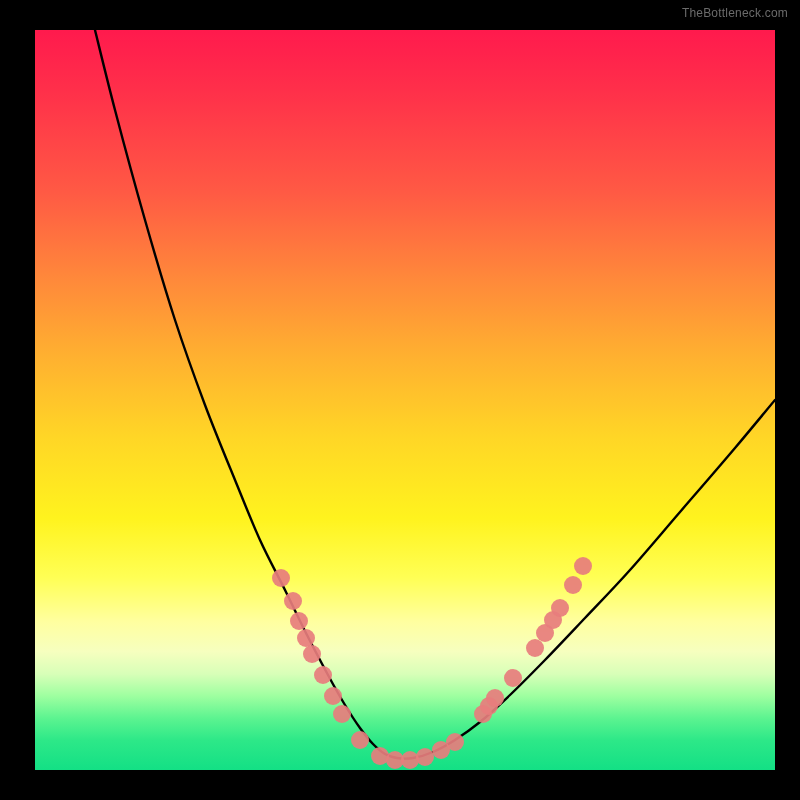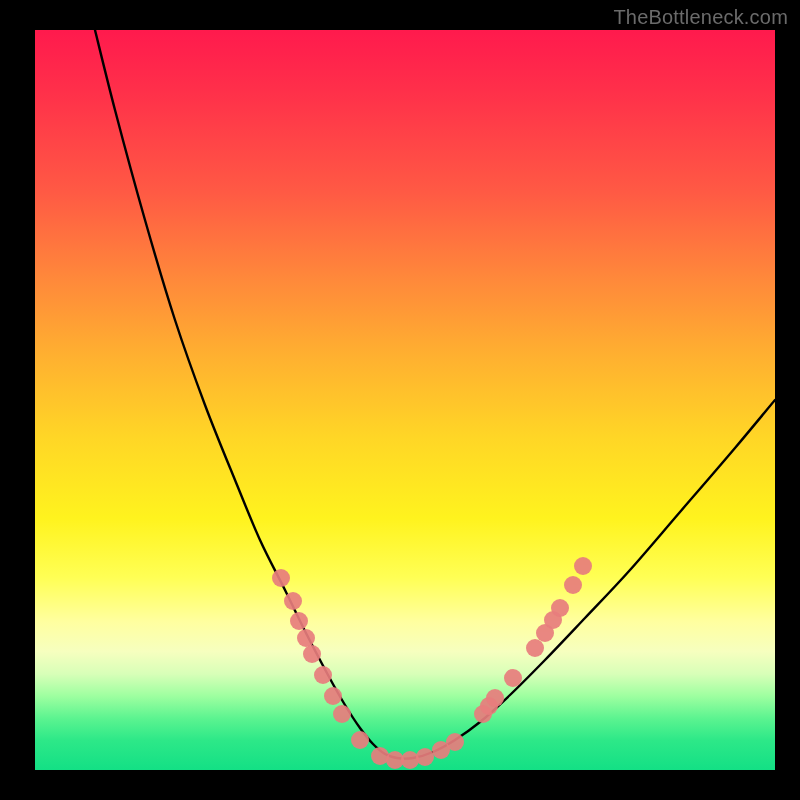--- a/index.html
+++ b/index.html
@@ -53,21 +53,21 @@
     position: absolute;
     inset: 0;
     width: 100%;
     height: 100%;
   }
   .watermark {
     position: absolute;
     top: 6px;
     right: 12px;
     color: #6b6b6b;
-    font-size: 20px;
+    font-size: 12px;
     letter-spacing: 0.2px;
     user-select: none;
   }
 </style>
 </head>
 <body>
 
 <div class="frame">
 
   <div class="watermark">TheBottleneck.com</div>

